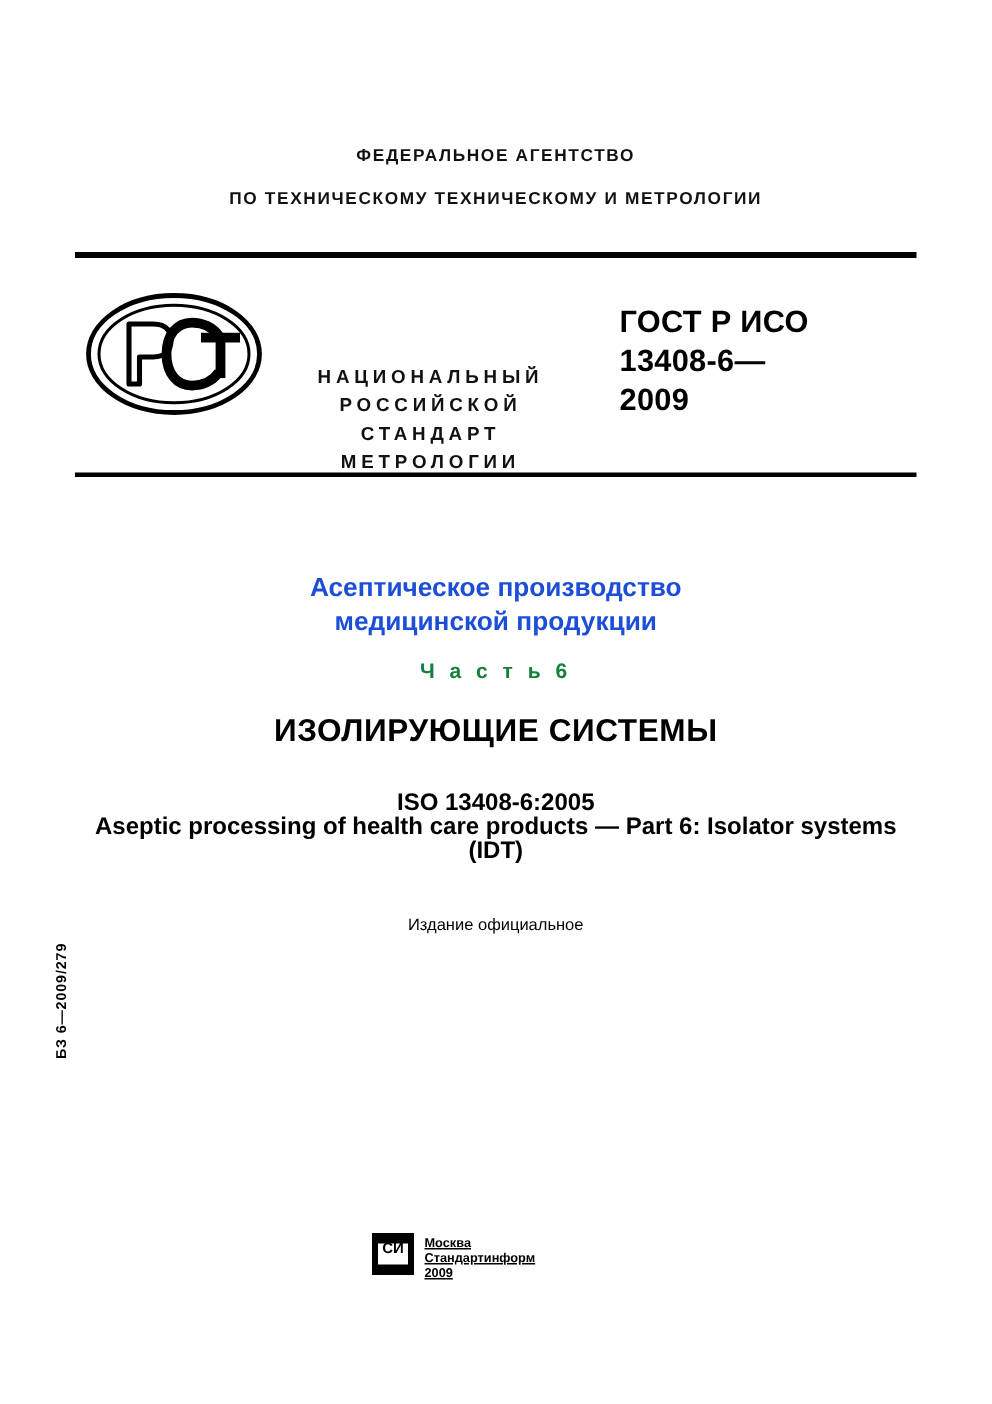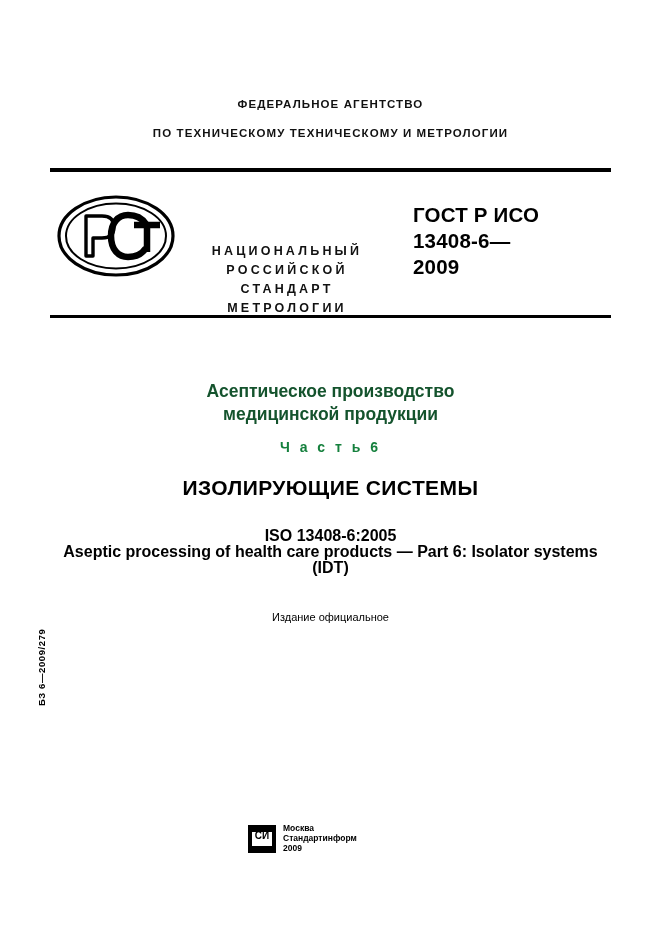--- a/index.html
+++ b/index.html
@@ -105,21 +105,21 @@
   
   .title-main {
     position: absolute;
     left: 50px;
     top: 364px;
     width: 561px;
     text-align: center;
     font-weight: bold;
     font-size: 17.5px;
     line-height: 23px;
-    color: #14532d;
+    color: #1d4ed8;
   }
   .part-line {
     position: absolute;
     left: 50px;
     top: 423px;
     width: 561px;
     text-align: center;
     font-weight: bold;
     font-size: 14px;
     letter-spacing: 3px;
@@ -174,22 +174,23 @@
     white-space: nowrap;
   }
 
   
   .publisher {
     position: absolute;
     left: 248px;
     top: 806px;
     width: 200px;
     display: flex;
-    align-items: flex-end;
+    align-items: flex-start;
     gap: 7px;
+    text-decoration: underline;
   }
   .publisher .mark {
     width: 26px;
     height: 26px;
     border: 1px solid #000;
     background: #000;
     position: relative;
     flex: 0 0 auto;
   }
   .publisher .mark .inner {

